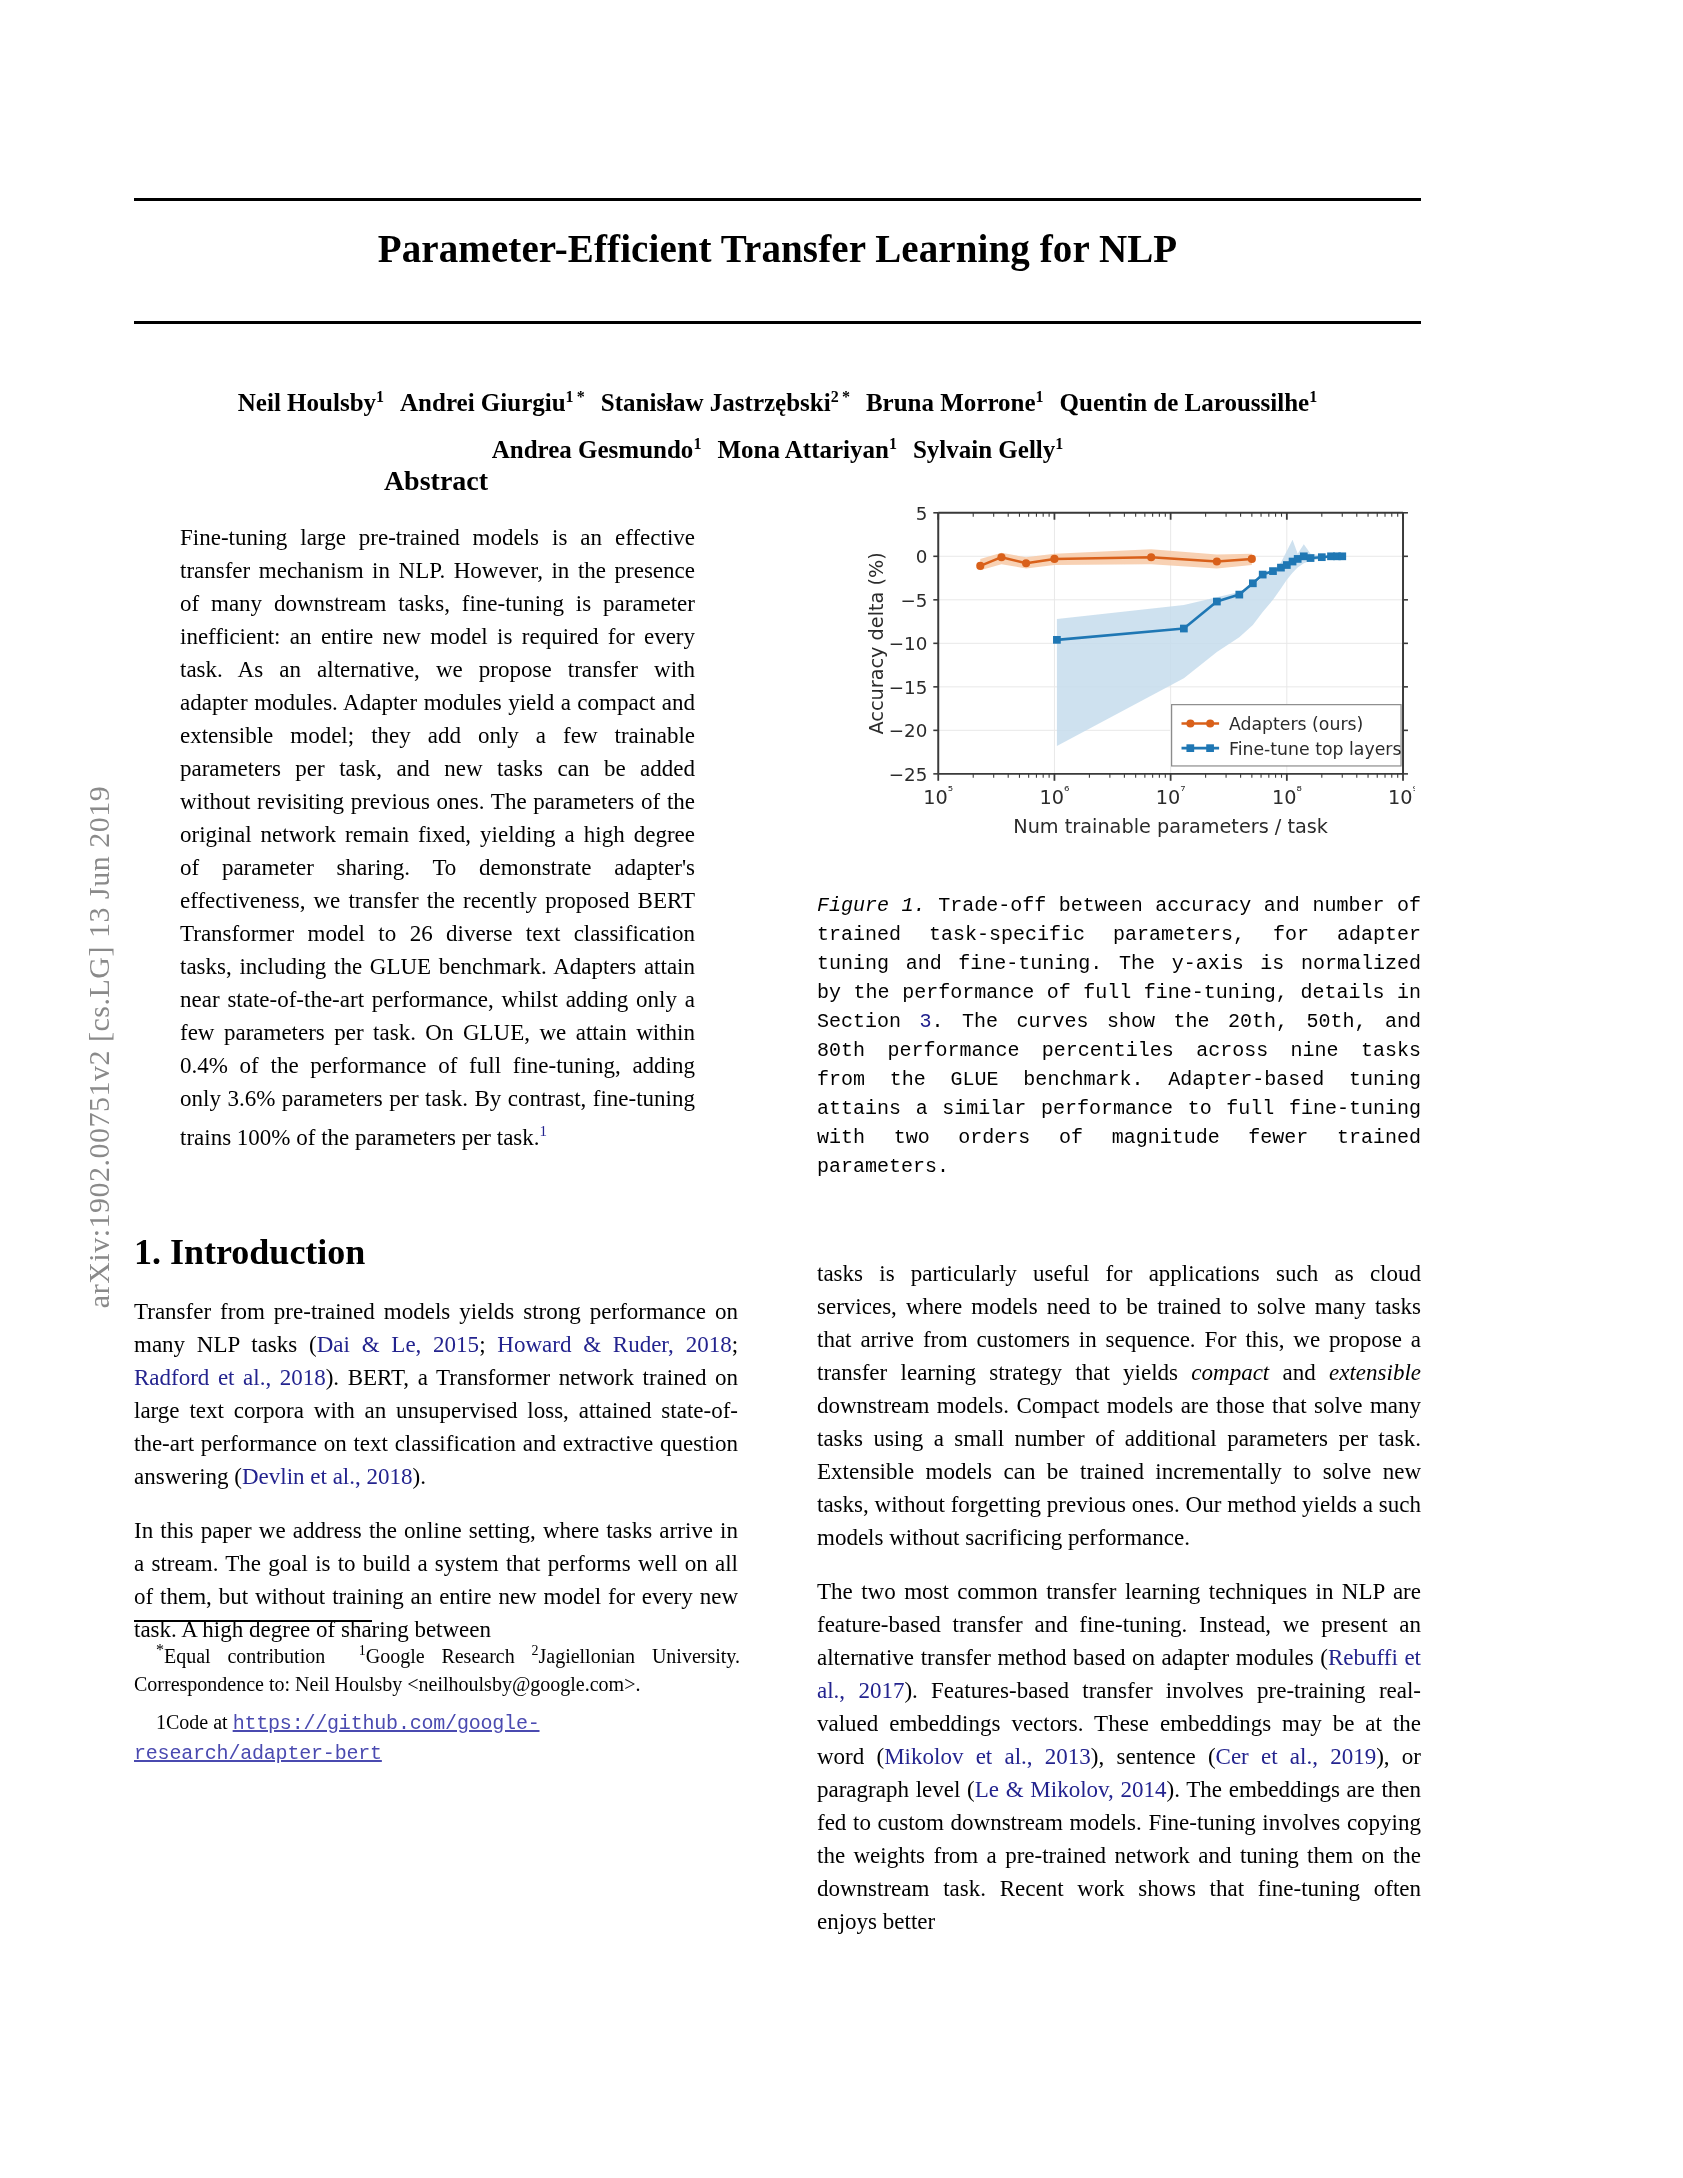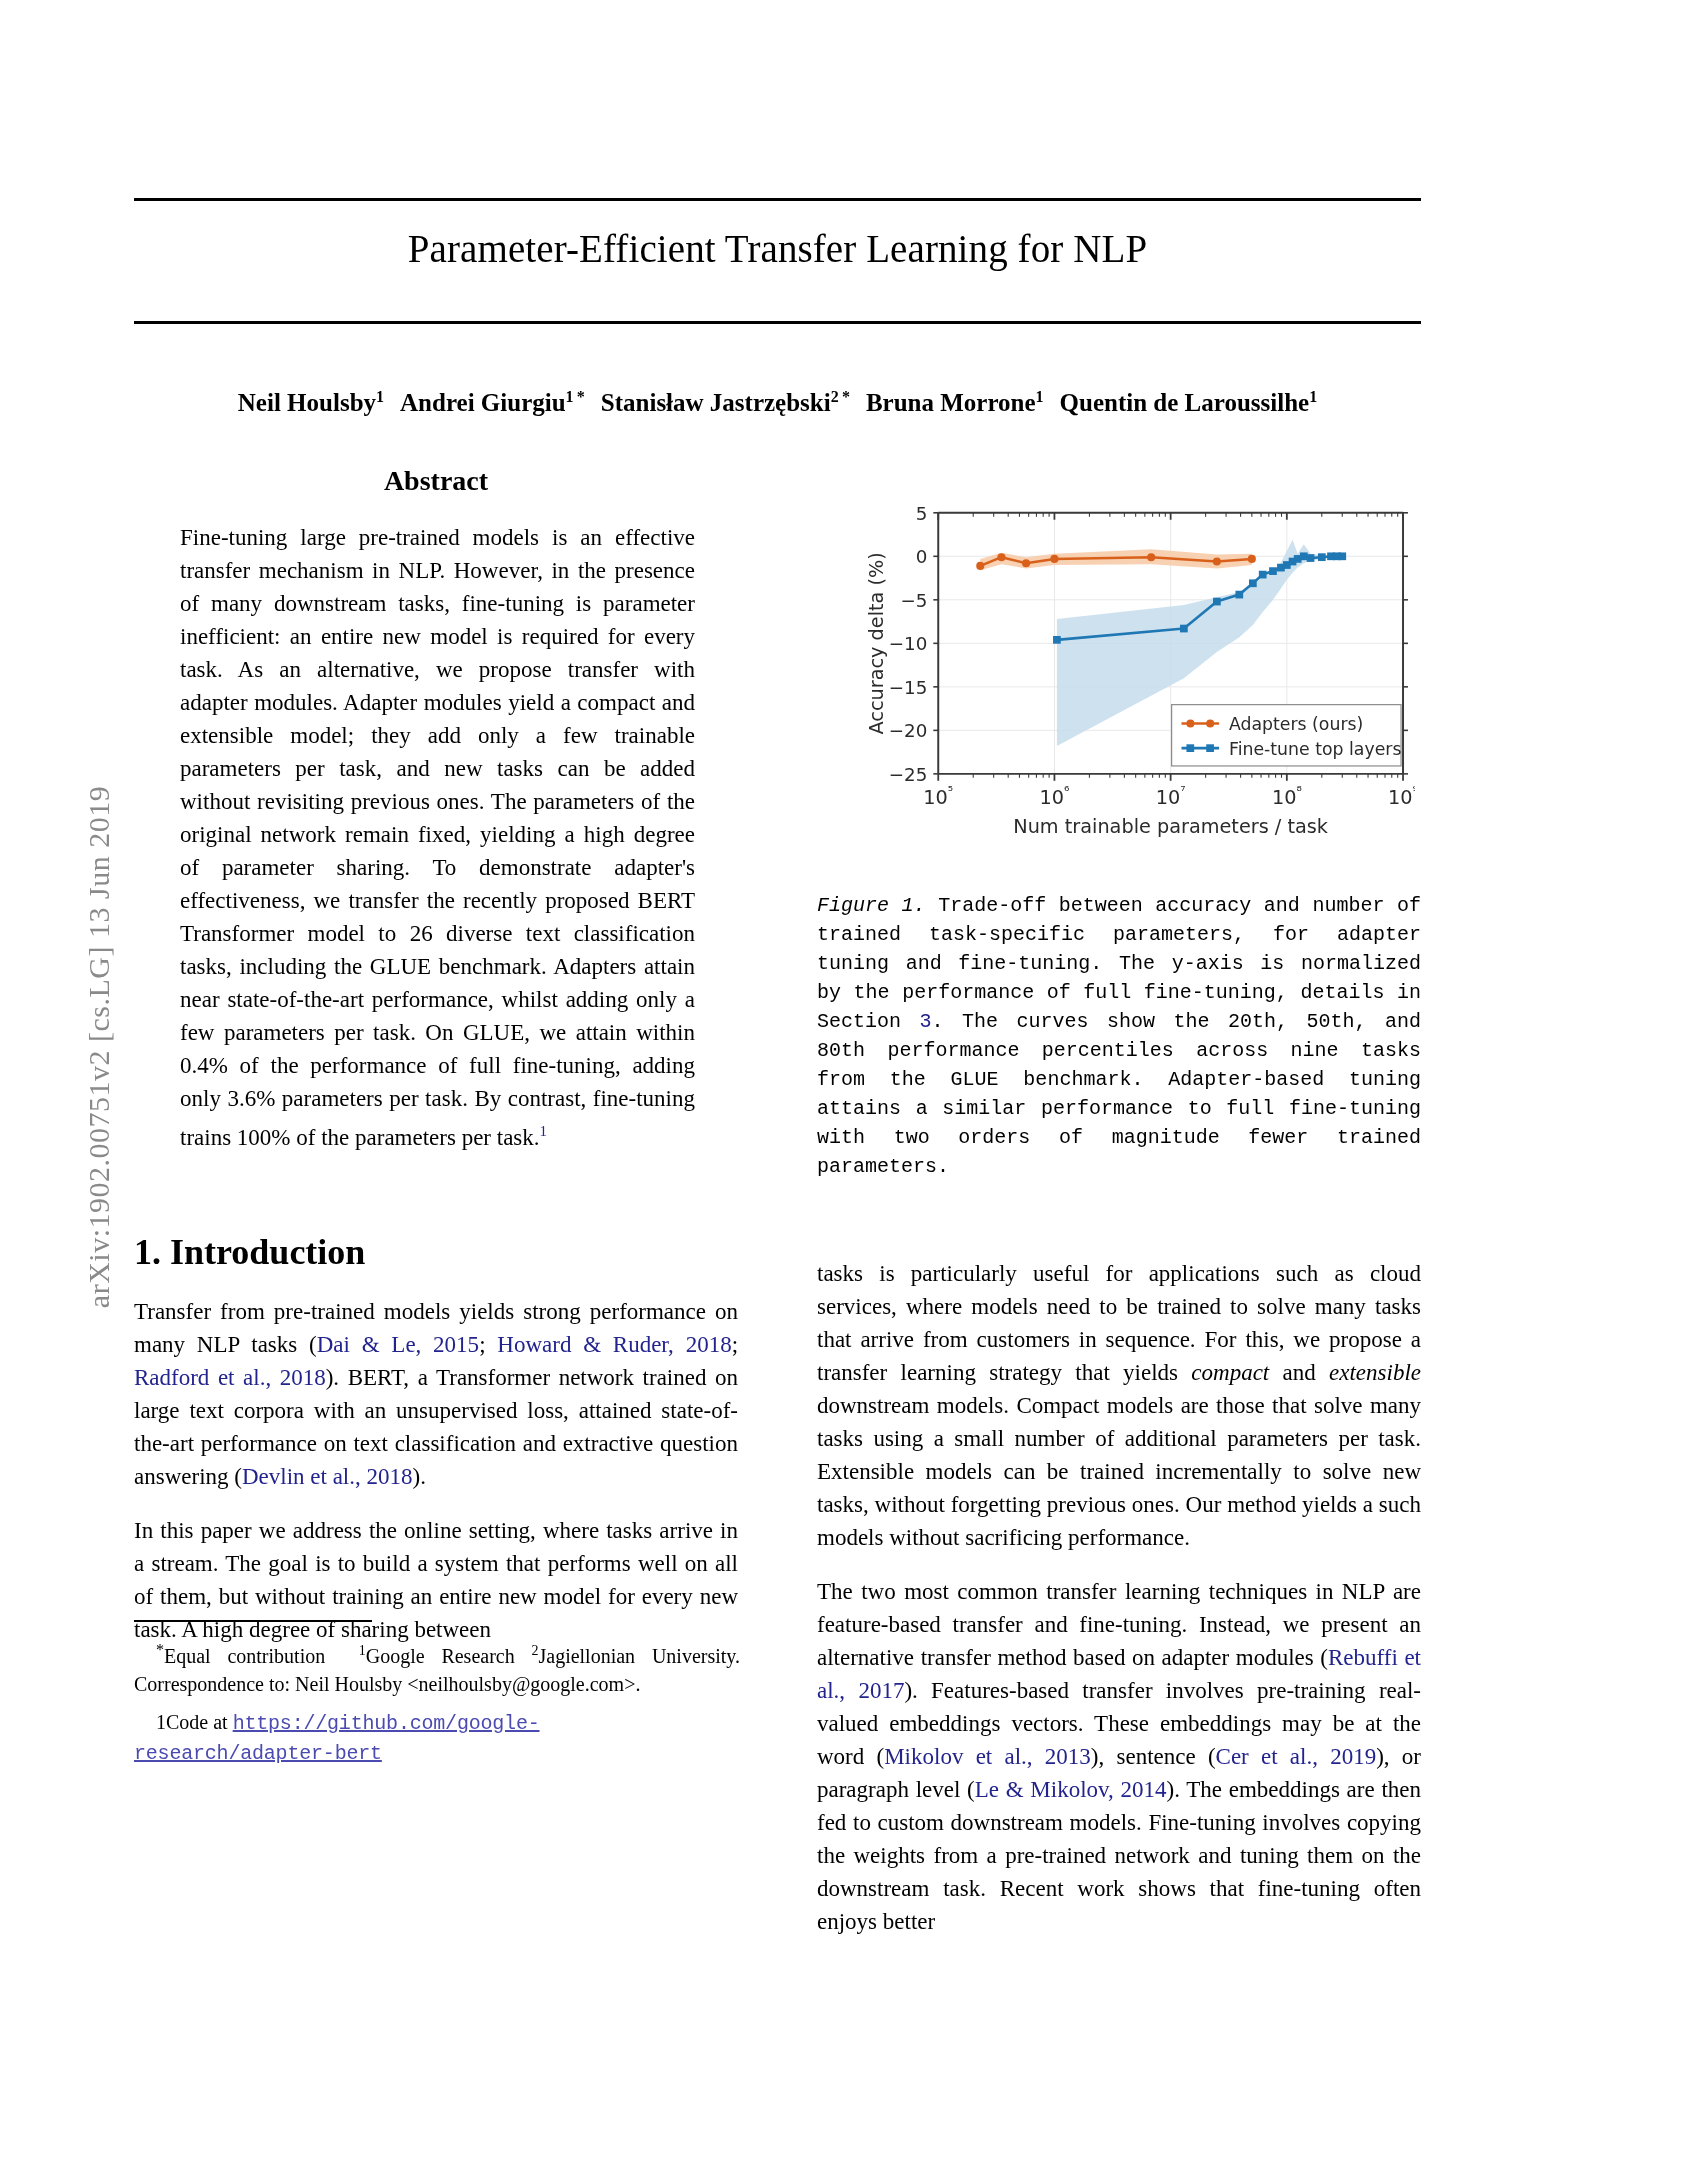--- a/index.html
+++ b/index.html
@@ -58,21 +58,21 @@
   #rule-top { top: 198px; }
   #rule-bottom { top: 321px; }
 
   #paper-title {
     position: absolute;
     left: 0;
     top: 226px;
     width: 1287px;
     text-align: center;
     font-size: 39px;
-    font-weight: normal;
+    font-weight: bold;
     font-family: "Liberation Serif", "DejaVu Serif", serif;
     letter-spacing: 0.1px;
   }
 
   
   #authors {
     position: absolute;
     left: 0;
     top: 376px;
     width: 1287px;
@@ -212,20 +212,21 @@
 </div>
 
 <div id="page">
 
   <div class="rule" id="rule-top"></div>
   <div id="paper-title">Parameter-Efficient Transfer Learning for NLP</div>
   <div class="rule" id="rule-bottom"></div>
 
   <div id="authors">
     <div id="author-line-1"><span>Neil Houlsby</span><span class="sup">1</span><span class="gap"></span><span>Andrei Giurgiu</span><span class="sup">1 *</span><span class="gap"></span><span>Stanisław Jastrzębski</span><span class="sup">2 *</span><span class="gap"></span><span>Bruna Morrone</span><span class="sup">1</span><span class="gap"></span><span>Quentin de Laroussilhe</span><span class="sup">1</span></div>
+    <div id="author-line-2"><span>Andrea Gesmundo</span><span class="sup">1</span><span class="gap"></span><span>Mona Attariyan</span><span class="sup">1</span><span class="gap"></span><span>Sylvain Gelly</span><span class="sup">1</span></div>
   </div>
 
   <div id="col-left">
     <h2 class="abstract-head">Abstract</h2>
     <div class="abstract-body">
       <span id="abstract-span">Fine-tuning large pre-trained models is an effective transfer mechanism in NLP. However, in the presence of many downstream tasks, fine-tuning is parameter inefficient: an entire new model is required for every task. As an alternative, we propose transfer with adapter modules. Adapter modules yield a compact and extensible model; they add only a few trainable parameters per task, and new tasks can be added without revisiting previous ones. The parameters of the original network remain fixed, yielding a high degree of parameter sharing. To demonstrate adapter's effectiveness, we transfer the recently proposed BERT Transformer model to 26 diverse text classification tasks, including the GLUE benchmark. Adapters attain near state-of-the-art performance, whilst adding only a few parameters per task. On GLUE, we attain within 0.4% of the performance of full fine-tuning, adding only 3.6% parameters per task. By contrast, fine-tuning trains 100% of the parameters per task.</span><span class="fn-ref">1</span>
     </div>
 
     <div style="height:77px"></div>
 

